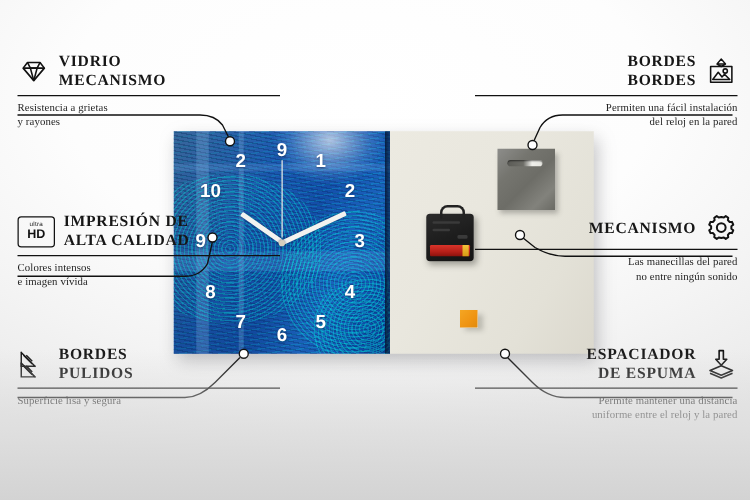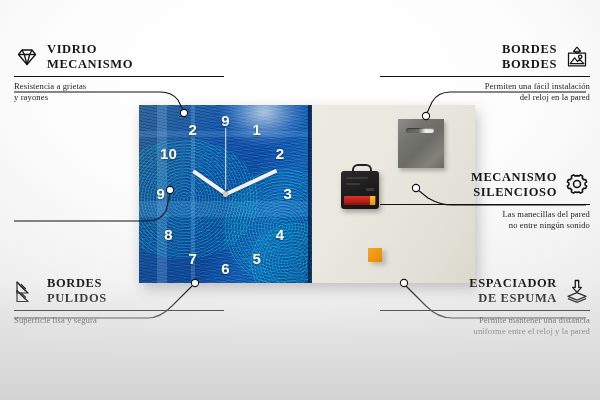--- a/index.html
+++ b/index.html
@@ -358,20 +358,37 @@
         <span>MECANISMO</span>
       </span>
     </div>
     <div class="rule"></div>
     <div class="desc">
       <span>Resistencia a grietas</span><br>
       <span>y rayones</span>
     </div>
   </div>
 
+  <div class="feature left" id="f-print">
+    <div class="row">
+      <span class="hd-badge">
+        <span class="u">ultra</span>
+        <span class="h">HD</span>
+      </span>
+      <span class="title">
+        <span>IMPRESIÓN DE</span><br>
+        <span>ALTA CALIDAD</span>
+      </span>
+    </div>
+    <div class="rule"></div>
+    <div class="desc">
+      <span>Colores intensos</span><br>
+      <span>e imagen vívida</span>
+    </div>
+  </div>
 
   <div class="feature left" id="f-edges">
     <div class="row">
       <span class="ficon">
         <svg width="26" height="26" viewBox="0 0 26 26">
           <g stroke="#121212" stroke-width="1.15" fill="none" stroke-linecap="square">
             <path d="M3,4 L14,15 M3,4 L3,15 L14,15"></path>
             <path d="M5.2,6.6 L11.4,12.8 M7.4,6.6 L11.4,10.6"></path>
             <path d="M3,12.5 L14,23.5 M3,12.5 L3,23.5 L14,23.5"></path>
             <path d="M5.2,15.1 L11.4,21.3 M7.4,15.1 L11.4,19.1"></path>
@@ -411,21 +428,20 @@
     <div class="desc">
       <span>Permiten una fácil instalación</span><br>
       <span>del reloj en la pared</span>
     </div>
   </div>
 
   <div class="feature right" id="f-mech">
     <div class="row">
       <span class="title">
         <span>MECANISMO</span><br>
-        <span>SILENCIOSO</span>
       </span>
       <span class="ficon">
         <svg width="26" height="26" viewBox="0 0 26 26">
           <g fill="none" stroke="#121212" stroke-width="1.6" stroke-linejoin="round">
             <path d="M13,3.6 L15.1,4.0 L16.6,2.9 L18.6,4.2 L18.3,6.1 L19.7,7.6 L21.6,7.5 L22.6,9.8 L21.1,11.0 L21.1,13.0 L22.6,14.2 L21.6,16.5 L19.7,16.4 L18.3,17.9 L18.6,19.8 L16.6,21.1 L15.1,20.0 L13,20.4 L11,20.0 L9.4,21.1 L7.4,19.8 L7.7,17.9 L6.3,16.4 L4.4,16.5 L3.4,14.2 L4.9,13.0 L4.9,11.0 L3.4,9.8 L4.4,7.5 L6.3,7.6 L7.7,6.1 L7.4,4.2 L9.4,2.9 L11,4.0 Z"></path>
             <circle cx="13" cy="12" r="3.5"></circle>
           </g>
         </svg>
       </span>
     </div>

